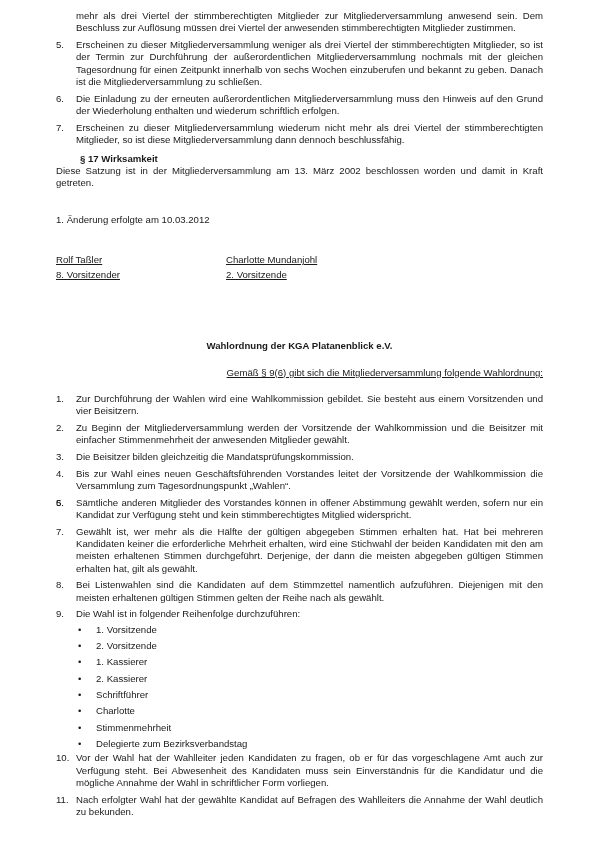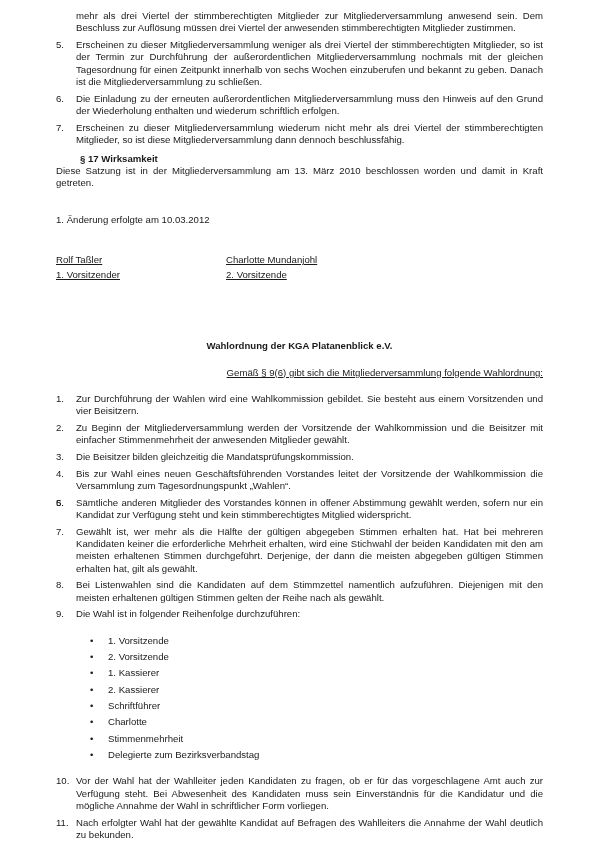--- a/index.html
+++ b/index.html
@@ -13,21 +13,21 @@
     .ol-item { position: relative; padding-left: 20px; text-align: justify; margin-bottom: 4.2px; }
     .ol-item .num { position: absolute; left: 0; top: 0; }
     .cont { padding-left: 20px; text-align: justify; margin-bottom: 4.2px; }
     .heading { font-weight: bold; margin-top: 6px; padding-left: 24px; }
     .para { text-align: justify; }
     .amend { margin-top: 24px; }
     .sig { display: flex; margin-top: 26px; }
     .sig .col { width: 170px; line-height: 15px; text-decoration: underline; }
     .title { text-align: center; font-weight: bold; margin-top: 58px; }
     .subtitle { text-align: right; text-decoration: underline; margin-top: 14px; margin-bottom: 14px; }
-    .bullets { margin: 12px; padding: 0; list-style: none; }
+    .bullets { margin: 0; padding: 0; list-style: none; }
     .bullets li { position: relative; padding-left: 20px; margin-left: 20px; line-height: 16.3px; }
     .bullets li::before { content: "\2022"; position: absolute; left: 2px; }
     .ol-item.two { padding-left: 20px; }
   </style>
 </head>
 <body>
 
 <div class="page">
   <div class="content">
 
@@ -40,27 +40,27 @@
     <div class="ol-item">
       <span class="num">6.</span>
       <span>Die Einladung zu der erneuten außerordentlichen Mitgliederversammlung muss den Hinweis auf den Grund der Wiederholung enthalten und wiederum schriftlich erfolgen.</span>
     </div>
     <div class="ol-item">
       <span class="num">7.</span>
       <span>Erscheinen zu dieser Mitgliederversammlung wiederum nicht mehr als drei Viertel der stimmberechtigten Mitglieder, so ist diese Mitgliederversammlung dann dennoch beschlussfähig.</span>
     </div>
 
     <div class="heading">§ 17 Wirksamkeit</div>
-    <div class="para">Diese Satzung ist in der Mitgliederversammlung am 13. März 2010 beschlossen worden und damit in Kraft getreten.</div>
+    <div class="para">Diese Satzung ist in der Mitgliederversammlung am 13. März 2002 beschlossen worden und damit in Kraft getreten.</div>
     <div class="amend">1. Änderung erfolgte am 10.03.2012</div>
 
     <div class="sig">
       <div class="col">
         <div>Rolf Taßler</div>
-        <div>1. Vorsitzender</div>
+        <div>8. Vorsitzender</div>
       </div>
       <div class="col">
         <div>Charlotte Mundanjohl</div>
         <div>2. Vorsitzende</div>
       </div>
     </div>
 
     <div class="title">Wahlordnung der KGA Platanenblick e.V.</div>
     <div class="subtitle">Gemäß § 9(6) gibt sich die Mitgliederversammlung folgende Wahlordnung:</div>
 

